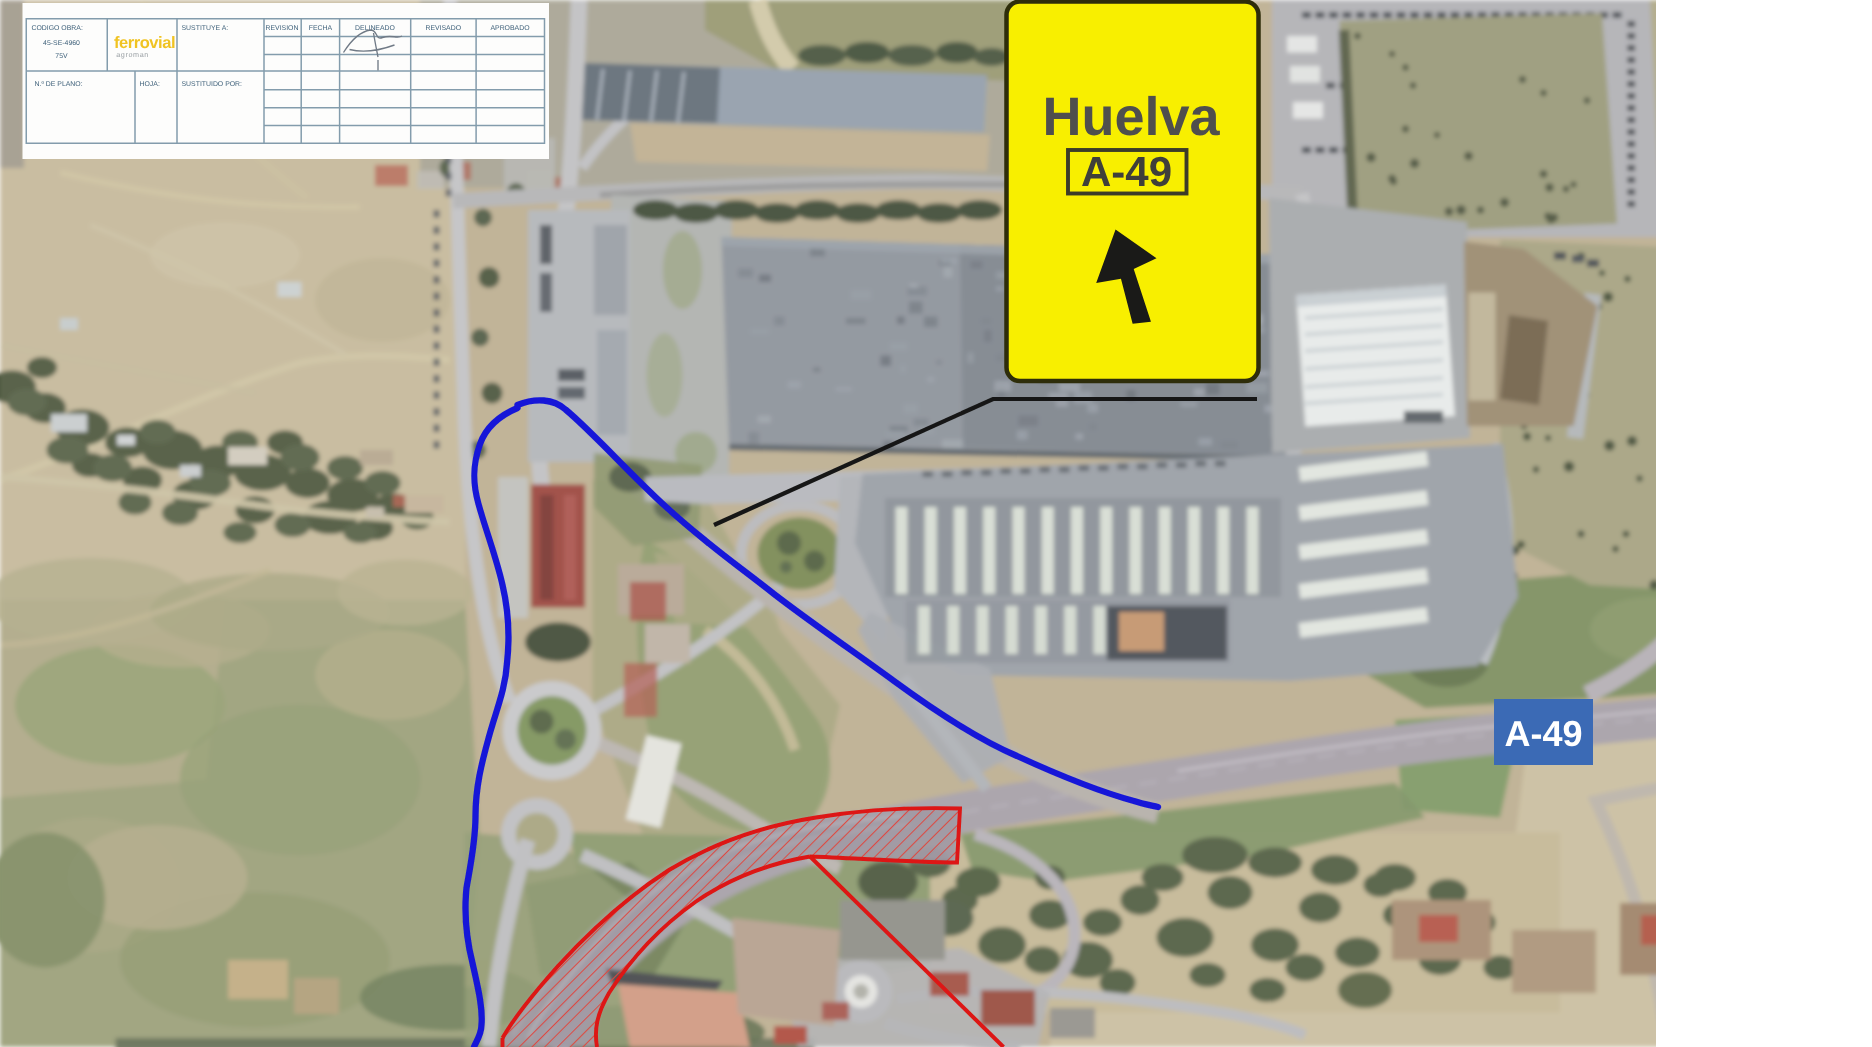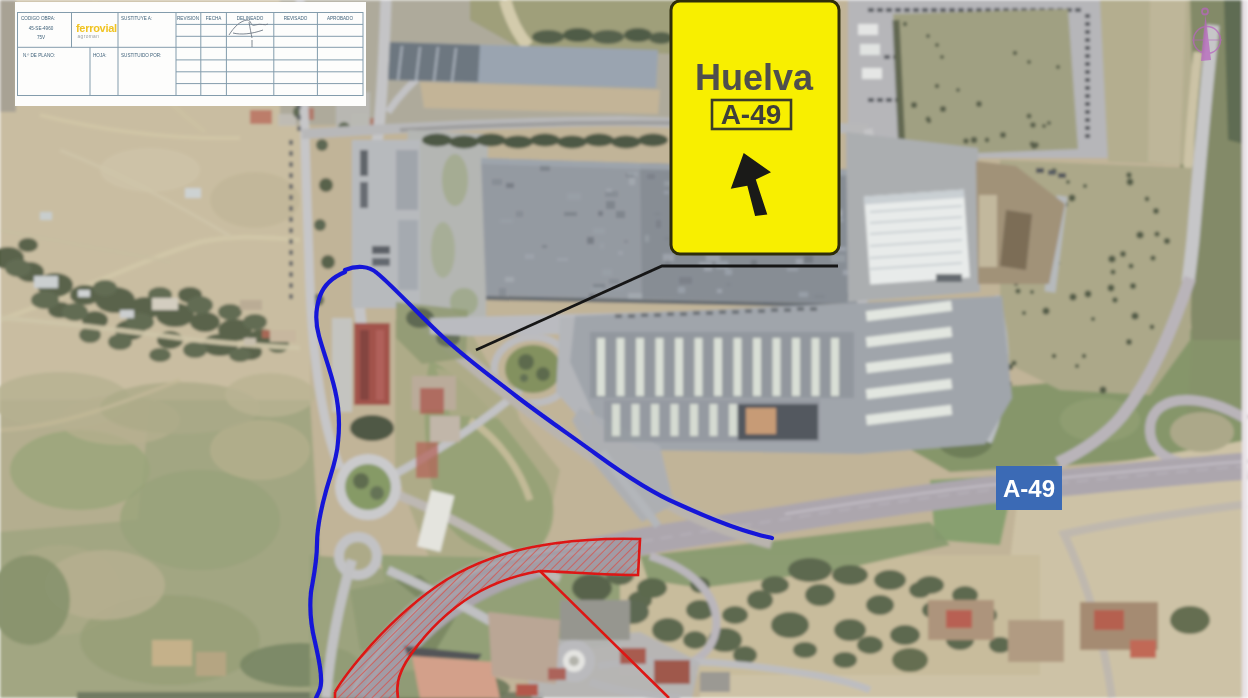--- a/index.html
+++ b/index.html
@@ -1,17 +1,17 @@
 <!DOCTYPE html>
 <html lang="es"><head>
 <meta charset="utf-8">
 <title>Plano Huelva A-49</title>
 <style>
   html,body{margin:0;padding:0;background:#ffffff;}
-  #scene{position:relative;width:1248px;height:698px;overflow:hidden;
+  #scene{position:relative;width:1104px;height:698px;overflow:hidden;
          font-family:"Liberation Sans",sans-serif;}
   #scene svg{position:absolute;left:0;top:0;display:block;}
 </style>
 </head>
 <body>
 
 <div id="scene">
 <svg width="1248" height="698" viewBox="0 0 1248 698">
 <defs>
   <pattern id="redhatch" patternUnits="userSpaceOnUse" width="6" height="6" patternTransform="rotate(45)">

